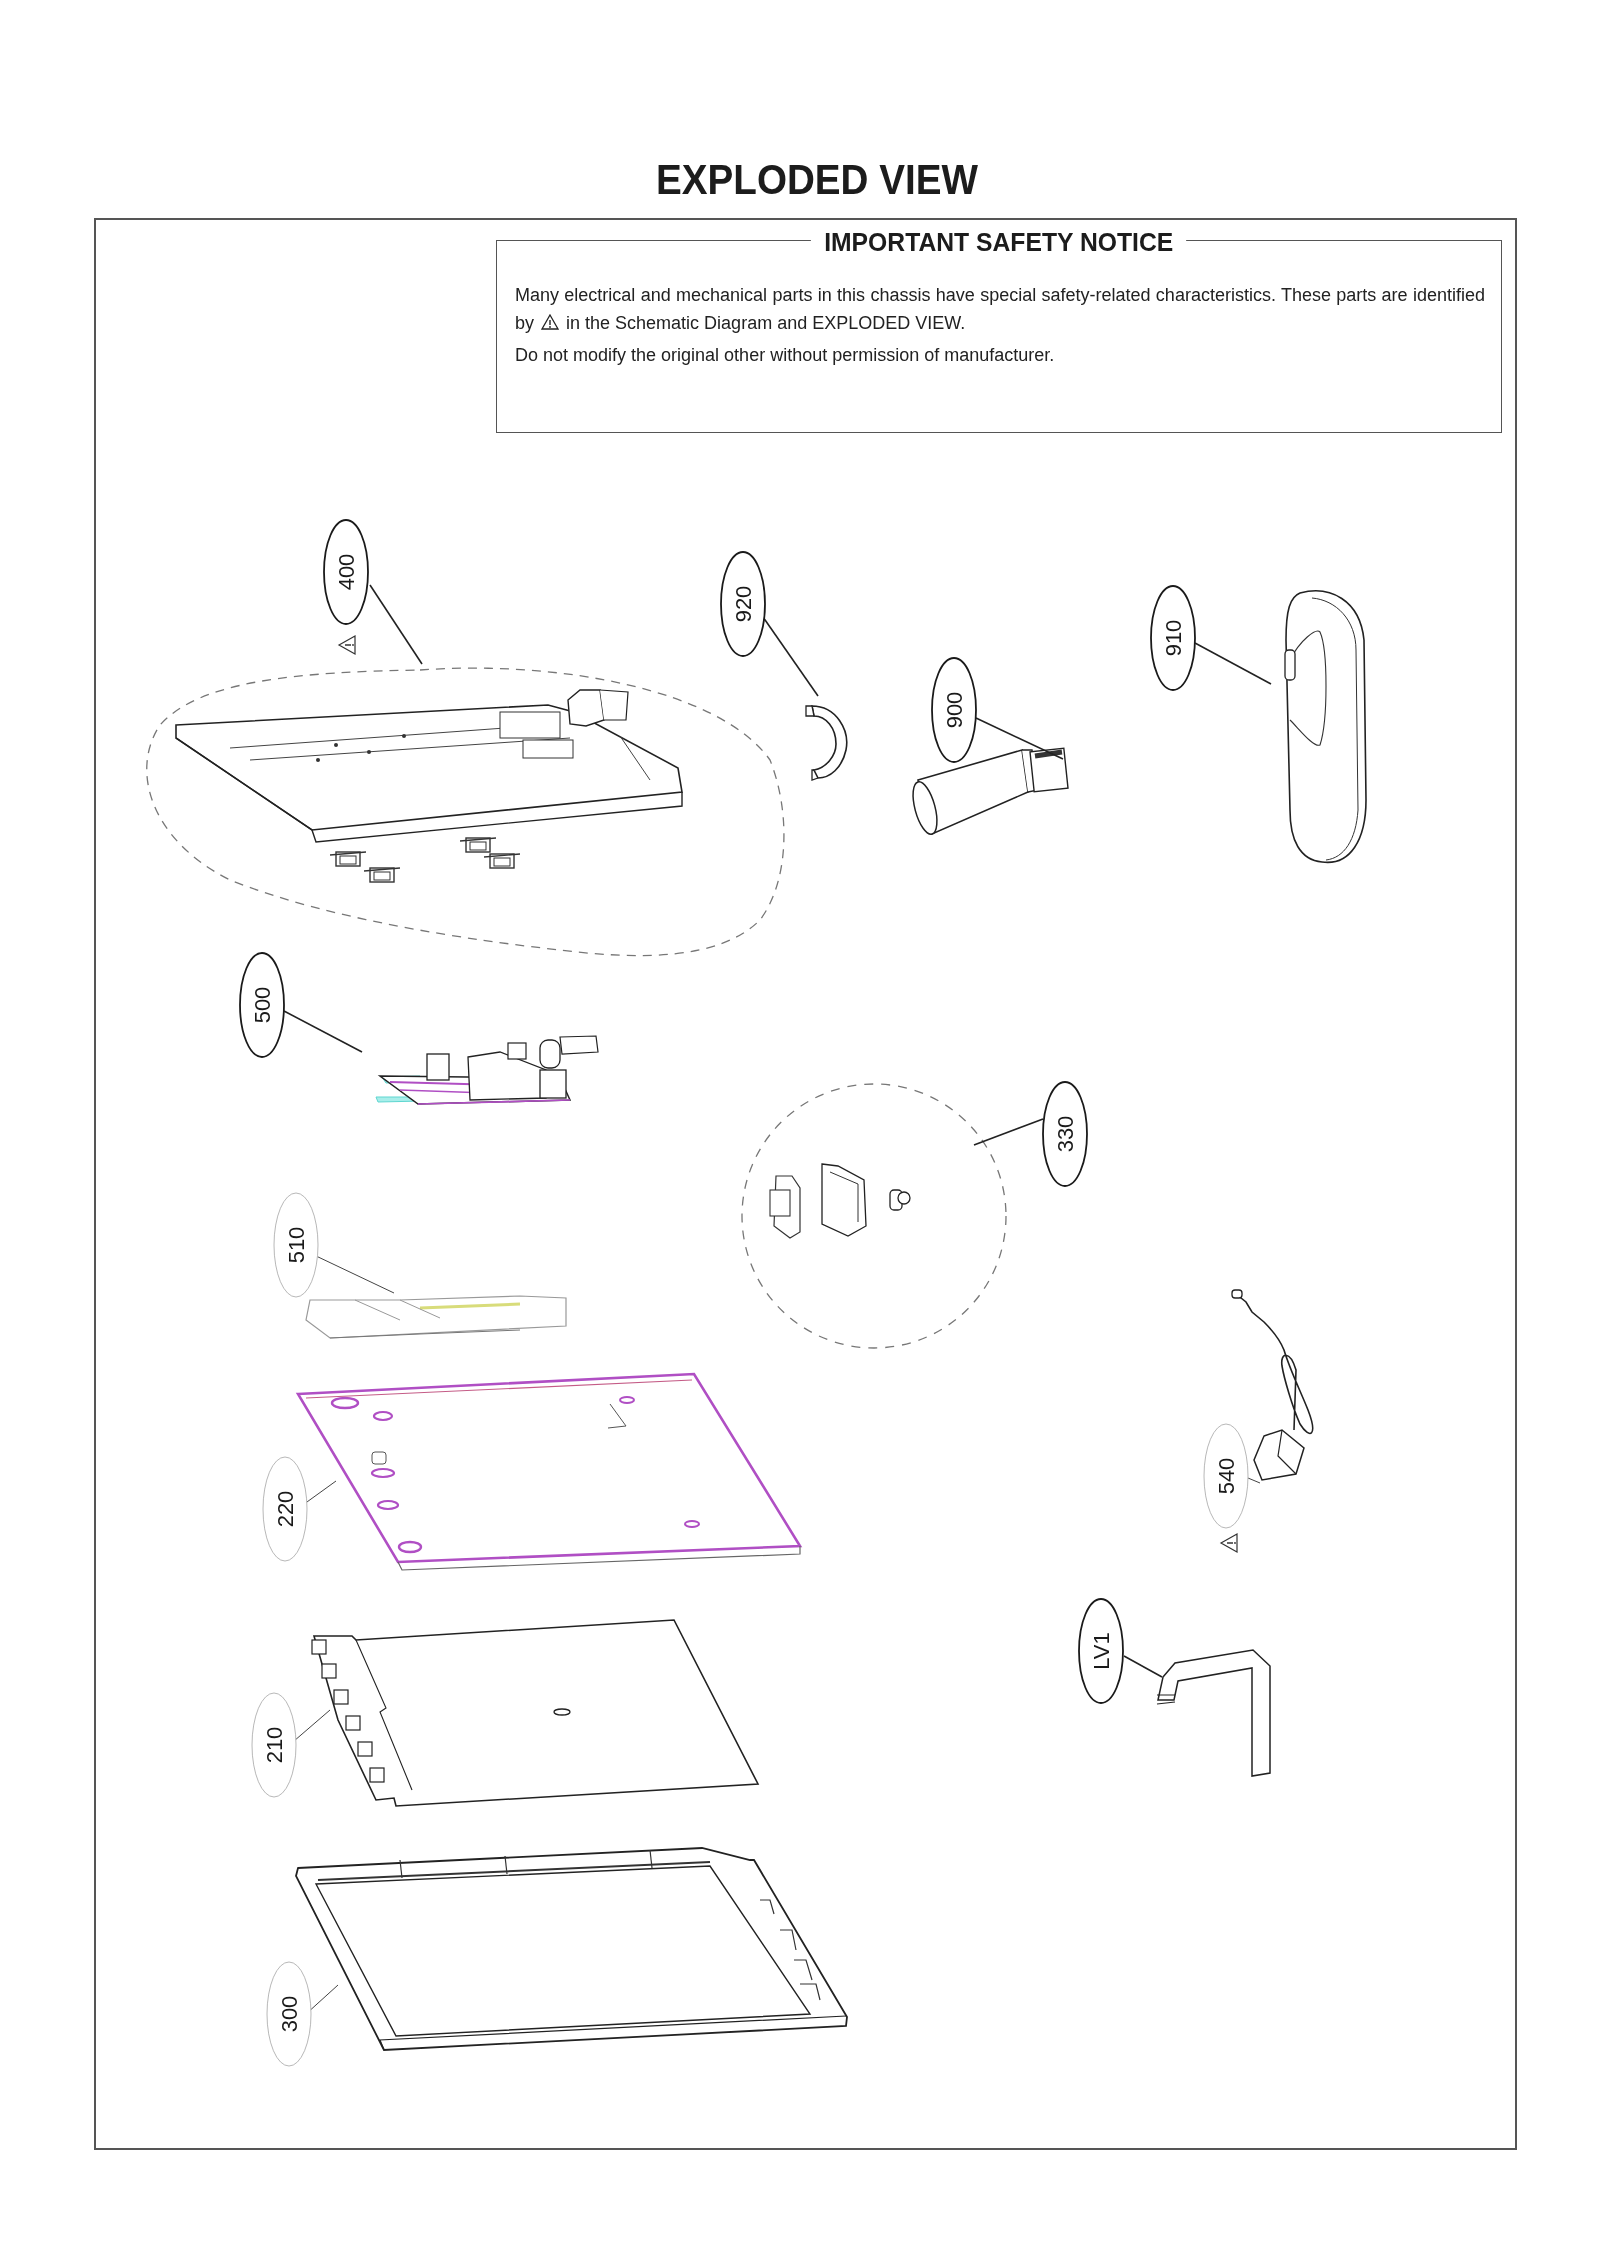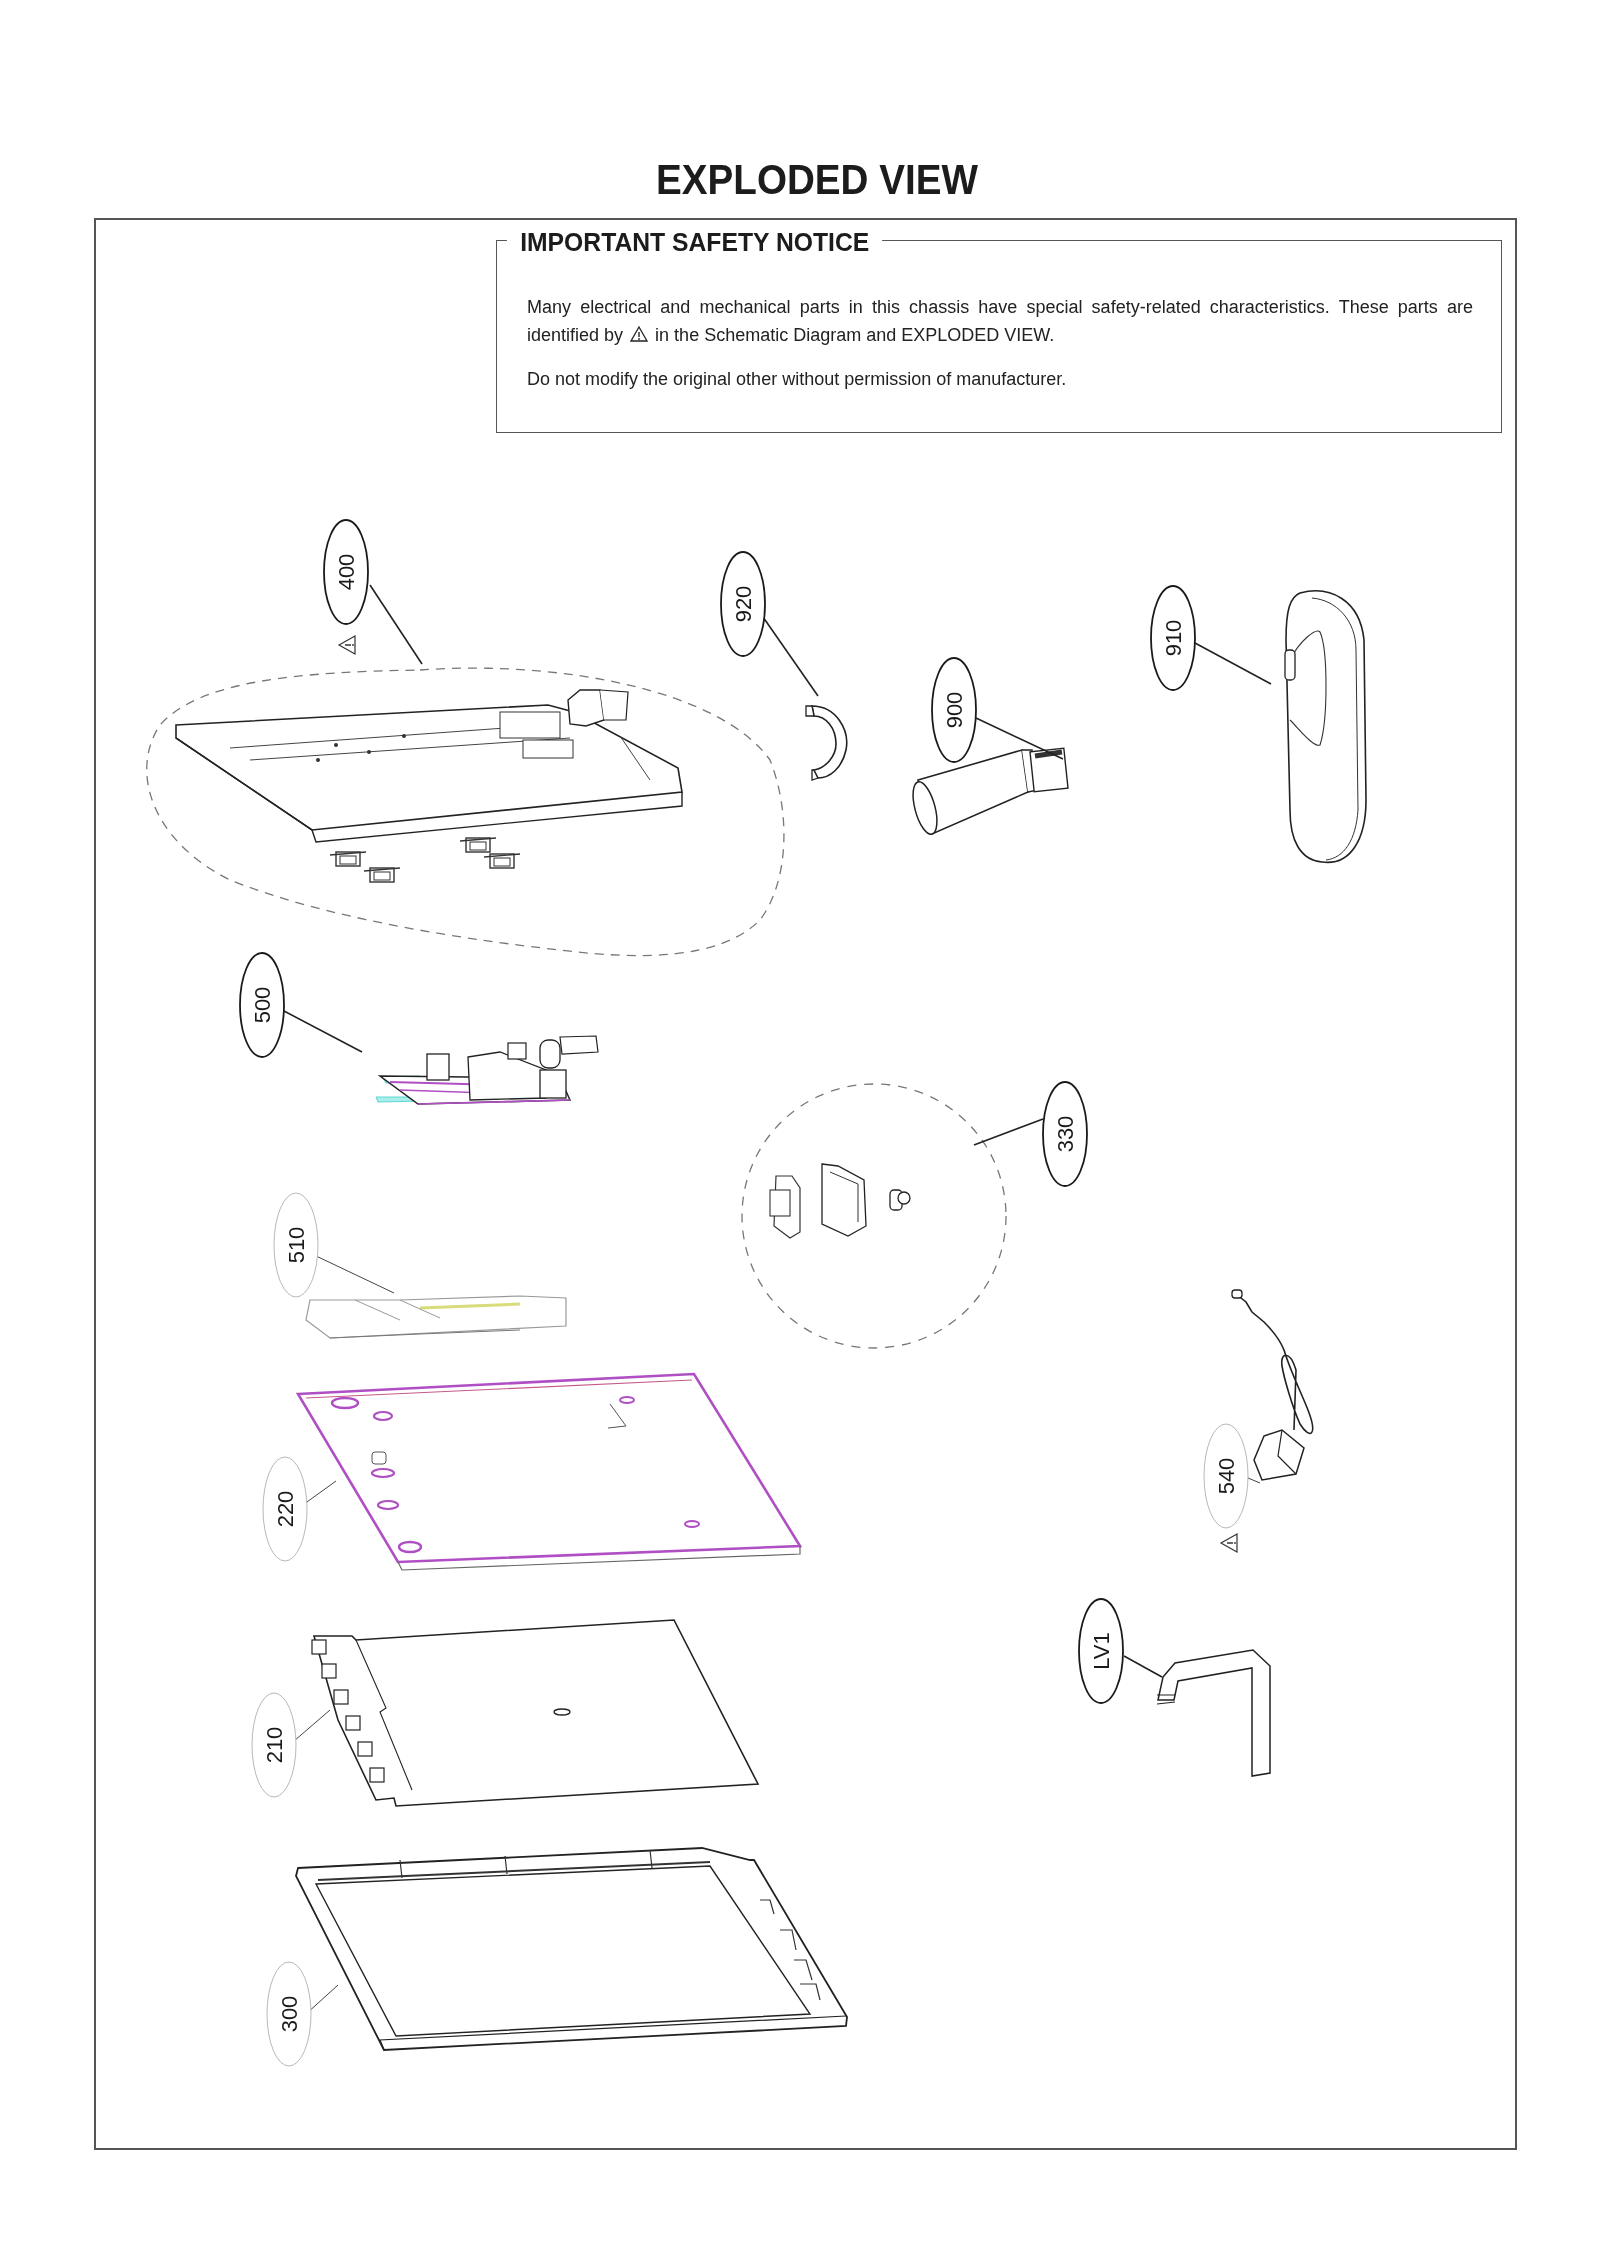--- a/index.html
+++ b/index.html
@@ -5,26 +5,26 @@
   html, body { margin: 0; padding: 0; background: #ffffff; }
   body { width: 1600px; height: 2260px; position: relative; overflow: hidden;
          font-family: "Liberation Sans", sans-serif; color: #1a1a1a; }
   .page-title { position: absolute; left: 0; width: 1634px; top: 156px; text-align: center;
                 font-family: "Liberation Sans", sans-serif; font-weight: bold; font-size: 42px;
                 letter-spacing: 0; transform: scaleX(0.92); transform-origin: 817px 0; color: #1c1c1c; margin: 0; }
   .outer-frame { position: absolute; left: 94px; top: 218px; width: 1423px; height: 1932px;
                  border: 2px solid #555; box-sizing: border-box; }
   .notice { position: absolute; left: 496px; top: 240px; width: 1006px; height: 193px;
             border: 1.5px solid #555; box-sizing: border-box; }
-  .notice-title { position: absolute; top: -14px; left: 0; right: 0; }
+  .notice-title { position: absolute; top: -14px; left: 0; right: 0; text-align: center; }
   .notice-title span { background: #fff; padding: 0 14px; font-weight: bold; font-size: 26px;
                        display: inline-block; transform: scaleX(0.95); color: #1c1c1c; }
   .notice-body { position: absolute; left: 14px; right: 12px; top: 36px; font-size: 18px;
                  line-height: 28px; color: #222; text-align: justify; }
-  .notice-body p { margin: 16px; }
+  .notice-body p { margin: 4px; }
   .warn-inline { display: inline-block; width: 18px; height: 16px; vertical-align: -1px; margin: 0 2px; }
   svg.diagram { position: absolute; left: 0; top: 0; }
   .callout-text { font-family: "Liberation Sans", sans-serif; font-size: 22px; fill: #1a1a1a; }
 </style>
 </head>
 <body>
 
 <h1 class="page-title">EXPLODED VIEW</h1>
 
 <div class="outer-frame"></div>

